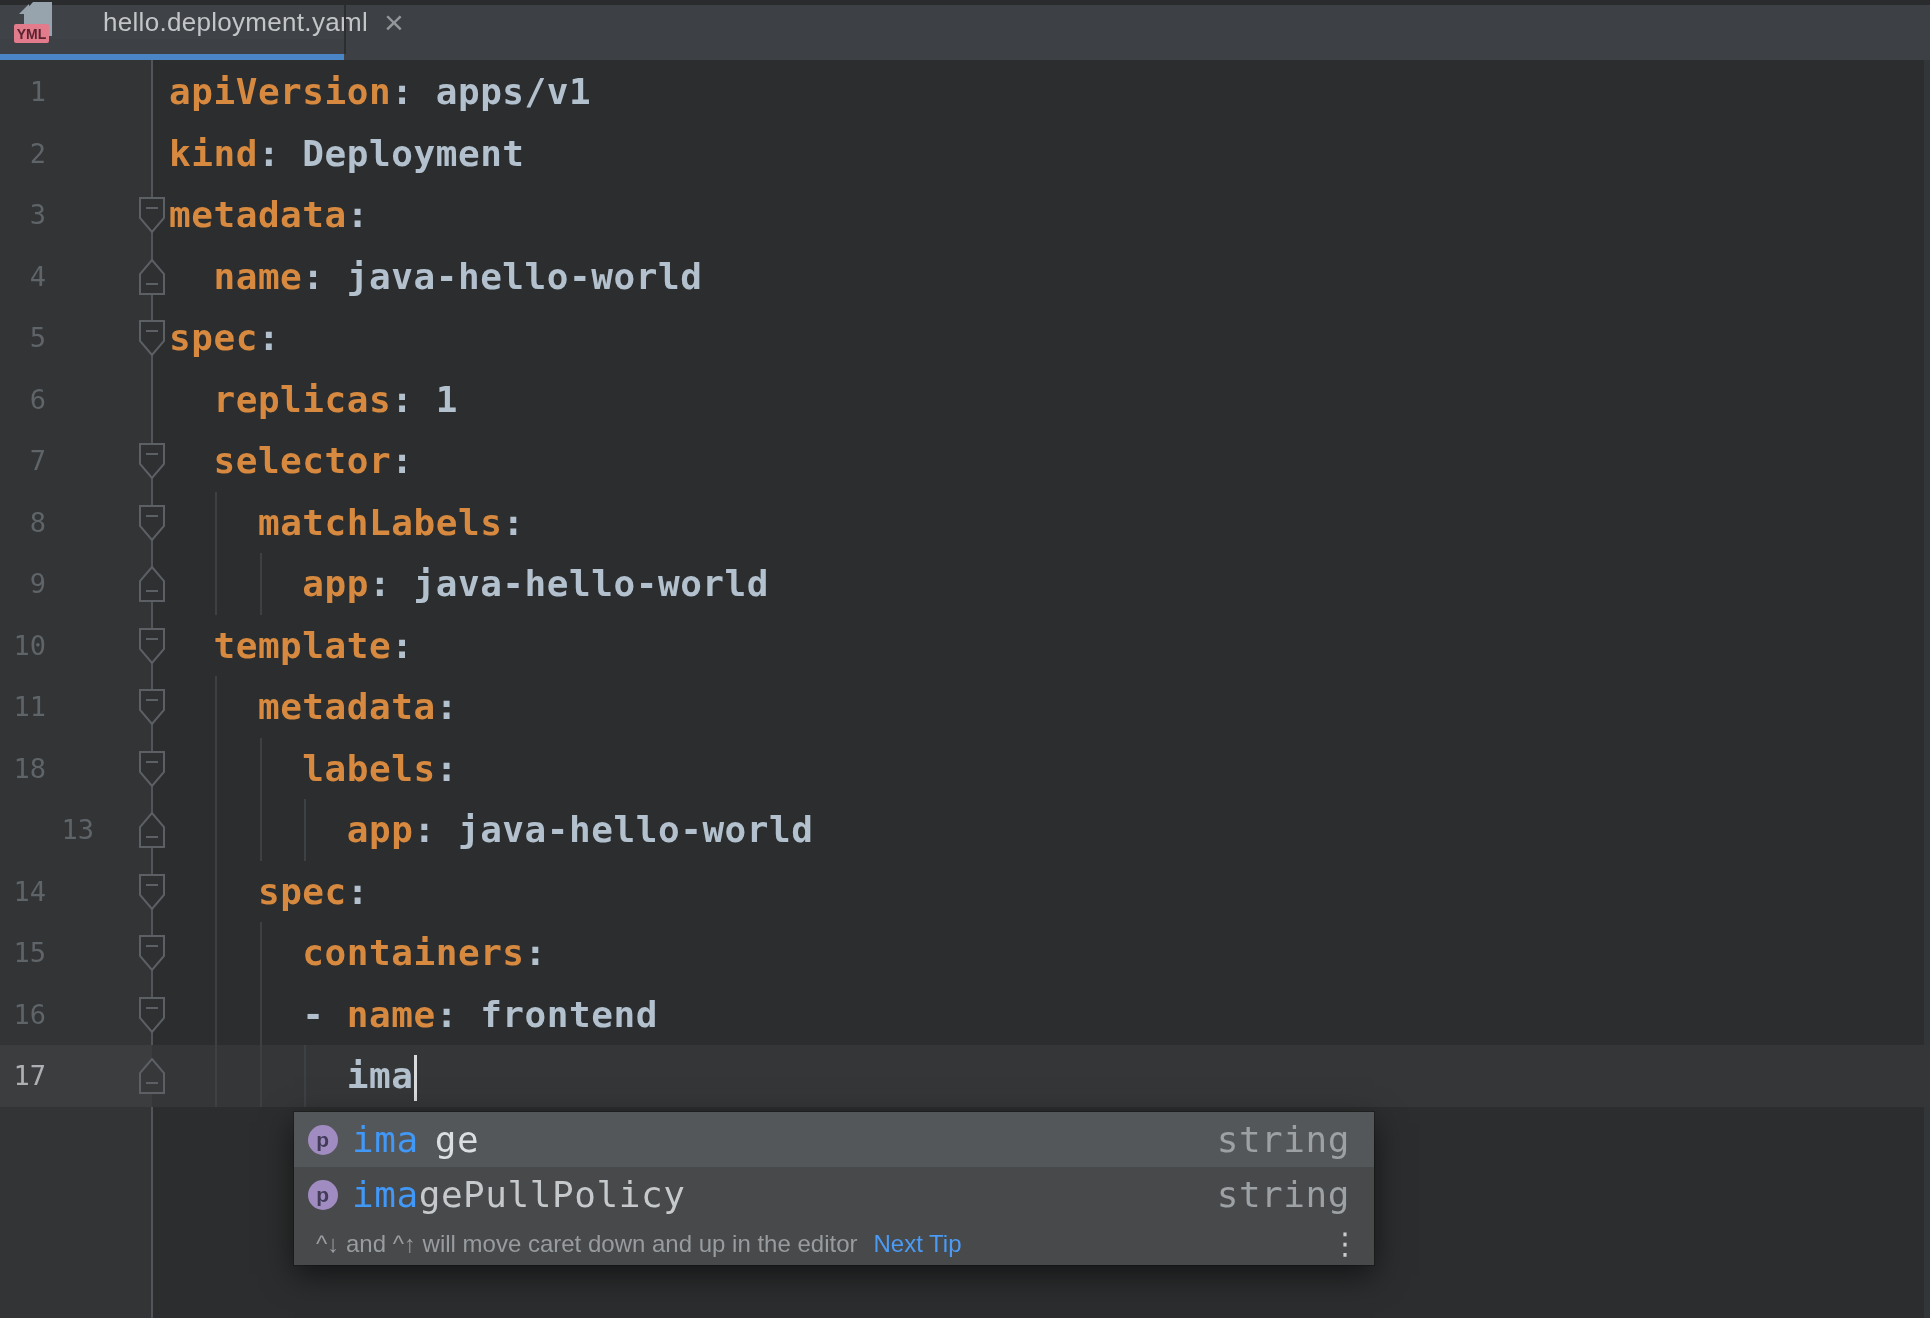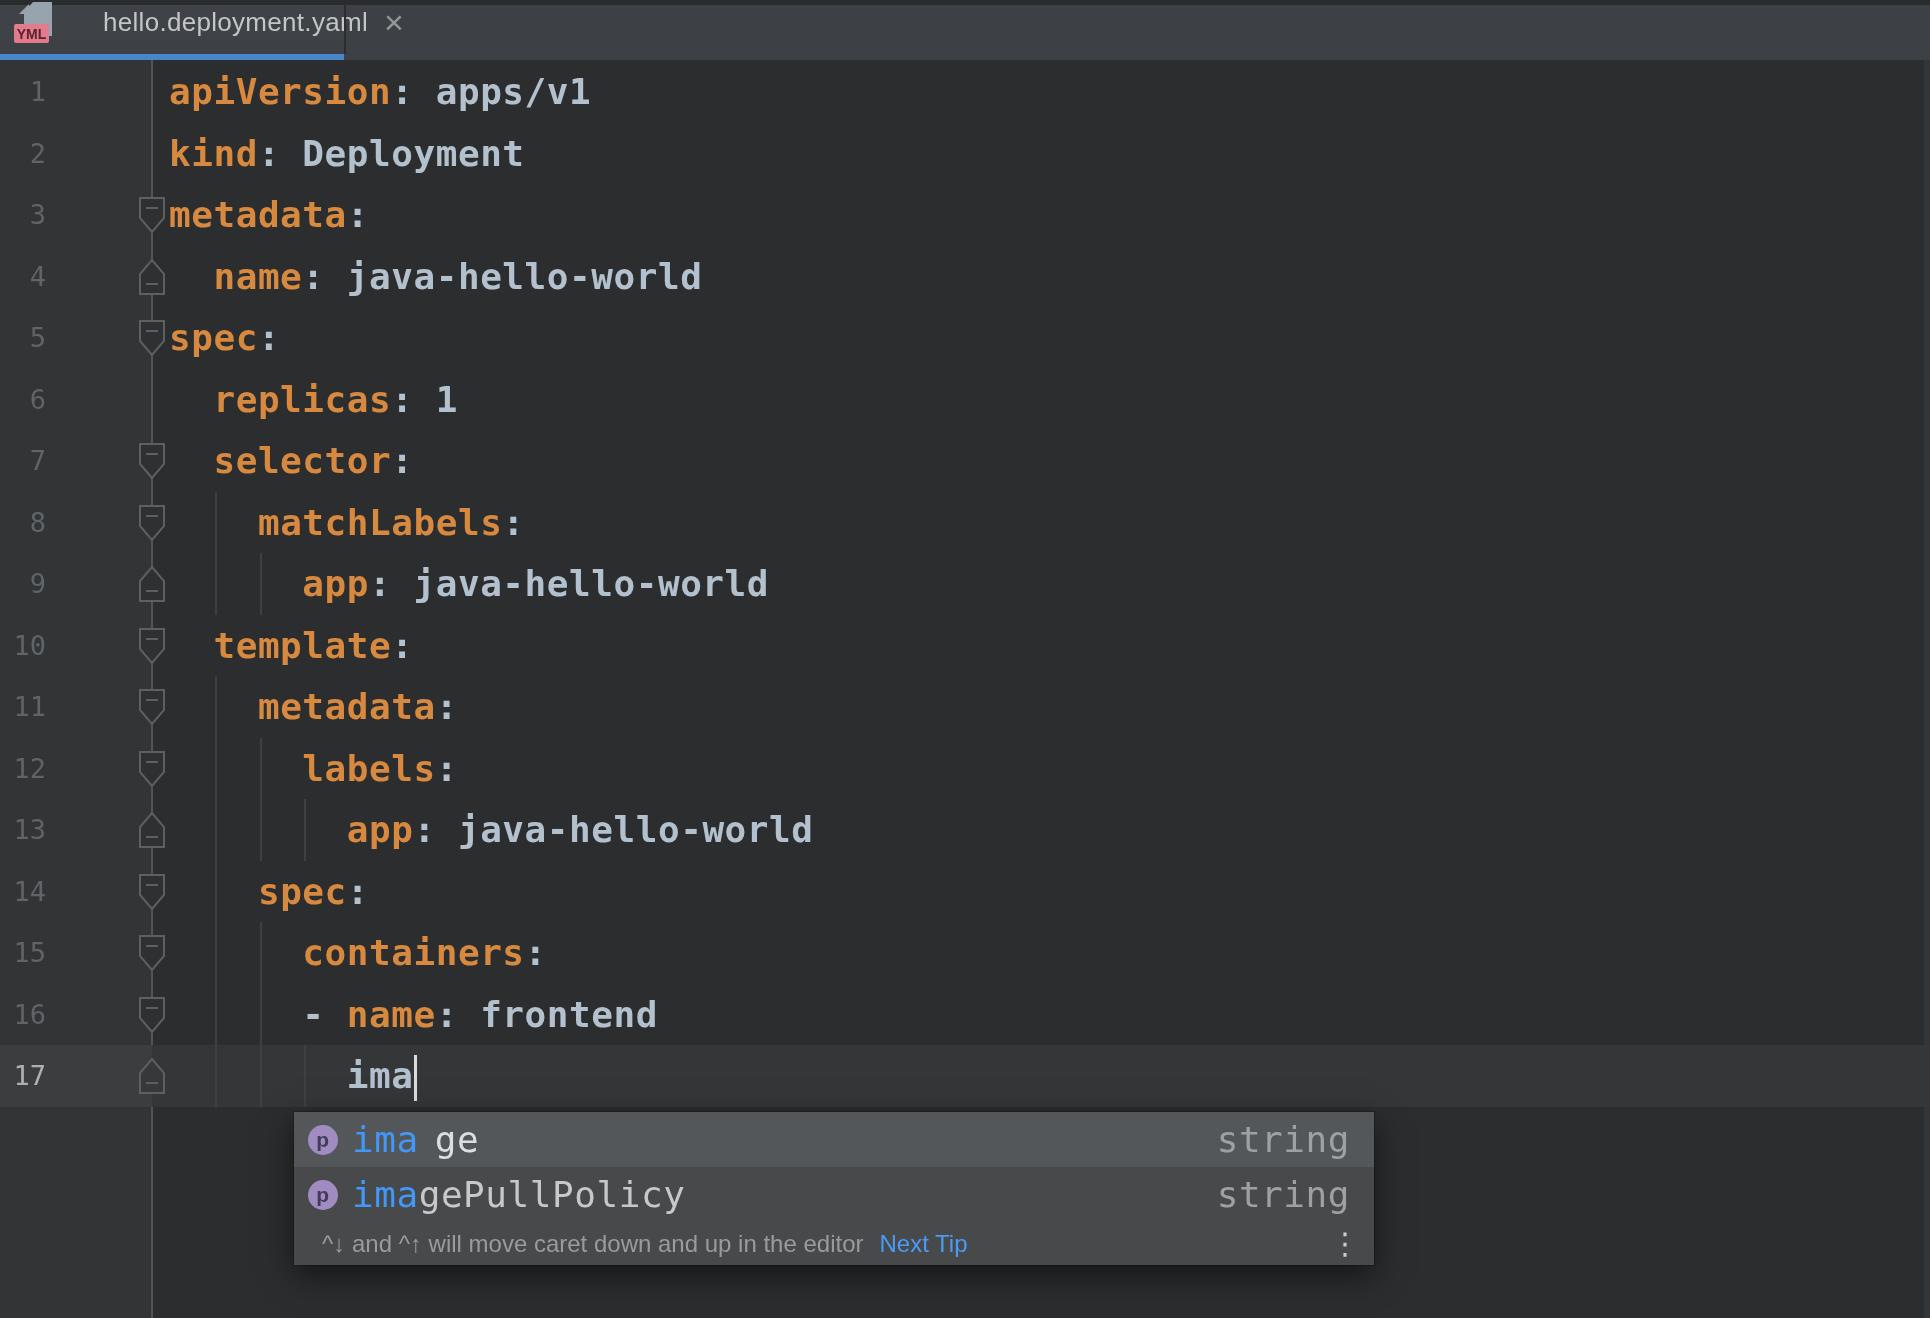--- a/index.html
+++ b/index.html
@@ -74,21 +74,21 @@
          font-family:"DejaVu Sans Mono",monospace;font-size:36px;letter-spacing:.55px;}
   .pitem.selected{background:var(--popup-sel);}
   .picon{flex:0 0 auto;width:30px;height:30px;margin:0 14px 0 14px;border-radius:50%;
          background:var(--icon-purple);color:var(--icon-letter);
          font-family:"Liberation Sans",sans-serif;font-size:21px;font-weight:bold;
          display:flex;align-items:center;justify-content:center;}
   .pmatch{color:var(--match-blue);}
   .prest{color:var(--item-rest);}
   .pitem.selected .prest{color:var(--item-rest-sel);margin-left:16px;}
   .ptype{margin-left:auto;margin-right:24px;color:var(--type-text);}
-  .phint{height:43px;display:flex;align-items:center;padding:0 14px 0 28px;
+  .phint{height:43px;display:flex;align-items:center;padding:0 14px 0 22px;
          font-size:24px;color:var(--hint-text);}
   .phint .hlink{color:var(--link-blue);margin-left:16px;cursor:pointer;}
   .phint .hmore{margin-left:auto;font-size:30px;color:#c9ccce;cursor:pointer;line-height:30px;}
 </style>
 </head>
 <body>
 
 <div id="app">
 
   <div class="topstrip"></div>
@@ -135,26 +135,26 @@
         <div class="guide" style="left: 259.8px; top: 493px; height: 61.5px;"></div>
         <div class="lnum" style="top: 493px; line-height: 61.5px;">9</div>
         <div class="cline" style="top: 493px; height: 61.5px; line-height: 61.5px;">      <span class="k">app</span>: java-hello-world</div>
         <div class="lnum" style="top: 554.5px; line-height: 61.5px;">10</div>
         <div class="cline" style="top: 554.5px; height: 61.5px; line-height: 61.5px;">  <span class="k">template</span>:</div>
         <div class="guide" style="left: 215.4px; top: 616px; height: 61.5px;"></div>
         <div class="lnum" style="top: 616px; line-height: 61.5px;">11</div>
         <div class="cline" style="top: 616px; height: 61.5px; line-height: 61.5px;">    <span class="k">metadata</span>:</div>
         <div class="guide" style="left: 215.4px; top: 677.5px; height: 61.5px;"></div>
         <div class="guide" style="left: 259.8px; top: 677.5px; height: 61.5px;"></div>
-        <div class="lnum" style="top: 677.5px; line-height: 61.5px;">12</div>
+        <div class="lnum" style="top: 677.5px; line-height: 61.5px;">18</div>
         <div class="cline" style="top: 677.5px; height: 61.5px; line-height: 61.5px;">      <span class="k">labels</span>:</div>
         <div class="guide" style="left: 215.4px; top: 739px; height: 61.5px;"></div>
         <div class="guide" style="left: 259.8px; top: 739px; height: 61.5px;"></div>
         <div class="guide" style="left: 304.2px; top: 739px; height: 61.5px;"></div>
-        <div class="lnum" style="top: 739px; line-height: 61.5px;">13</div>
+        <div class="lnum" style="top: 739px; line-height: 61.5px; padding-left: 48px;">13</div>
         <div class="cline" style="top: 739px; height: 61.5px; line-height: 61.5px;">        <span class="k">app</span>: java-hello-world</div>
         <div class="guide" style="left: 215.4px; top: 800.5px; height: 61.5px;"></div>
         <div class="lnum" style="top: 800.5px; line-height: 61.5px;">14</div>
         <div class="cline" style="top: 800.5px; height: 61.5px; line-height: 61.5px;">    <span class="k">spec</span>:</div>
         <div class="guide" style="left: 215.4px; top: 862px; height: 61.5px;"></div>
         <div class="guide" style="left: 259.8px; top: 862px; height: 61.5px;"></div>
         <div class="lnum" style="top: 862px; line-height: 61.5px;">15</div>
         <div class="cline" style="top: 862px; height: 61.5px; line-height: 61.5px;">      <span class="k">containers</span>:</div>
         <div class="guide" style="left: 215.4px; top: 923.5px; height: 61.5px;"></div>
         <div class="guide" style="left: 259.8px; top: 923.5px; height: 61.5px;"></div>

